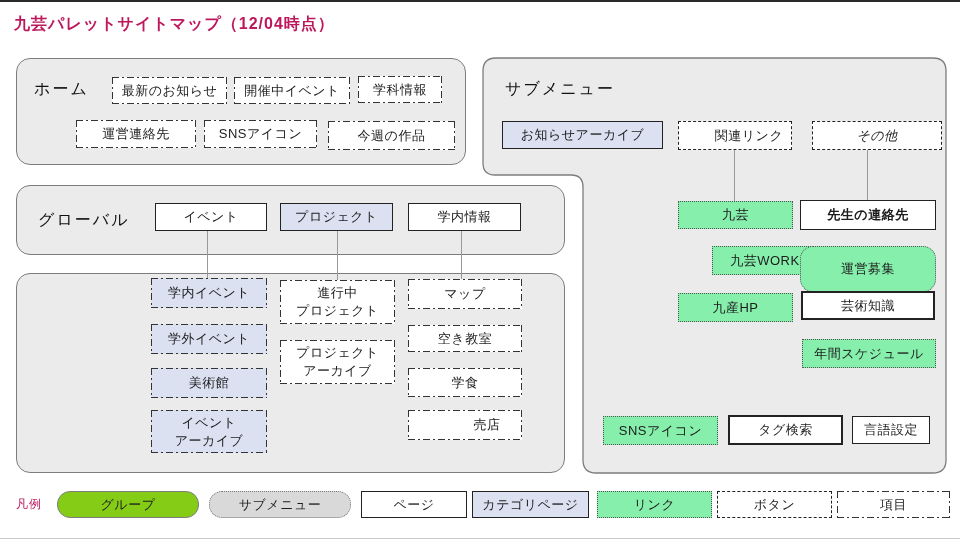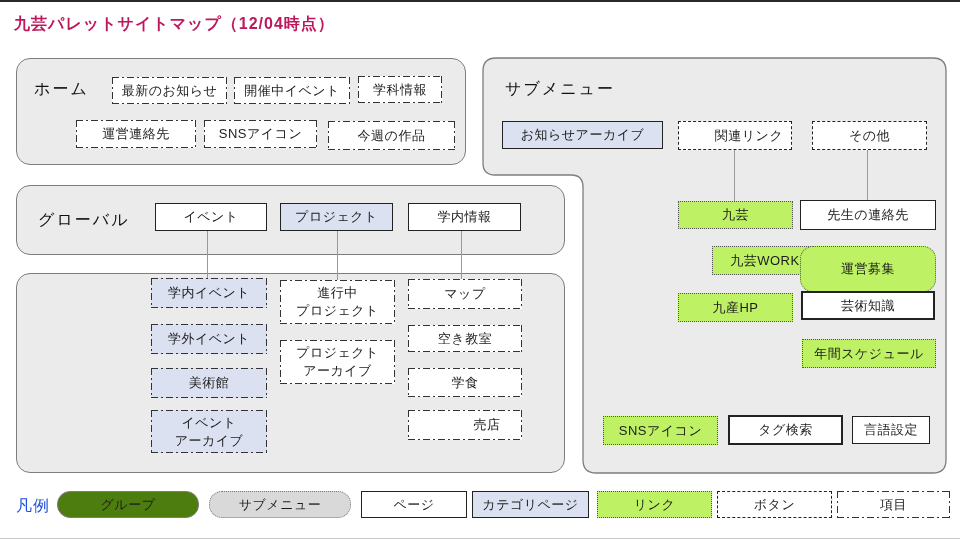--- a/index.html
+++ b/index.html
@@ -28,40 +28,40 @@
   
   .node{
     position:absolute;box-sizing:border-box;
     display:flex;align-items:center;justify-content:center;
     text-align:center;font-size:13px;line-height:1.35;letter-spacing:0.5px;
     color:#1c1c1c;white-space:pre-line;
   }
   .page{background:#fff;border:1.4px solid #222;}
   .page-bold{background:#fff;border:2.2px solid #222;}
   .category{background:#dbe1f1;border:1.4px solid #222;}
-  .linkb{background:#bef264;border:1.6px dotted #555;}
+  .linkb{background:#86efac;border:1.6px dotted #555;}
   .buttonb{background:#fff;border:1.4px dashed #222;}
 
   
   .item{
     background-color:#fff;
     background-image:
       repeating-linear-gradient(90deg,#333 0 7px,transparent 7px 10px,#333 10px 12px,transparent 12px 15px),
       repeating-linear-gradient(90deg,#333 0 7px,transparent 7px 10px,#333 10px 12px,transparent 12px 15px),
       repeating-linear-gradient(180deg,#333 0 7px,transparent 7px 10px,#333 10px 12px,transparent 12px 15px),
       repeating-linear-gradient(180deg,#333 0 7px,transparent 7px 10px,#333 10px 12px,transparent 12px 15px);
     background-size:100% 1.4px,100% 1.4px,1.4px 100%,1.4px 100%;
     background-position:0 0,0 100%,0 0,100% 0;
     background-repeat:no-repeat;
   }
   .item.lav{background-color:#dbe1f1;}
 
   
-  .legend-label{position:absolute;font-size:16px;letter-spacing:1px;color:#1d4ed8;}
-  .lg-group{background:#4d7c0f;border:1.3px solid #7d7d7d;border-radius:13px;}
+  .legend-label{position:absolute;font-size:12px;letter-spacing:1px;color:#be185d;}
+  .lg-group{background:#84cc16;border:1.3px solid #7d7d7d;border-radius:13px;}
   .lg-sub{background:#d9d9d9;border:1.6px dotted #777;border-radius:13px;}
 </style>
 </head>
 <body>
 
 <div class="frame-top"></div>
 <div class="frame-bottom"></div>
 
 <div class="title">九芸パレットサイトマップ（12/04時点）</div>
 
@@ -105,27 +105,27 @@
 <div class="node item" style="left:280px;top:340px;width:115px;height:44px;">プロジェクト
 アーカイブ</div>
 
 <div class="node item" style="left:408px;top:279px;width:114px;height:30px;">マップ</div>
 <div class="node item" style="left:408px;top:325px;width:114px;height:27px;">空き教室</div>
 <div class="node item" style="left:408px;top:368px;width:114px;height:29px;">学食</div>
 <div class="node item" style="left:408px;top:410px;width:114px;height:30px;padding-left:44px;">売店</div>
 
 <div class="node category" style="left:502px;top:121px;width:161px;height:28px;">お知らせアーカイブ</div>
 <div class="node buttonb" style="left:678px;top:121px;width:114px;height:29px;padding-left:28px;">関連リンク</div>
-<div class="node buttonb" style="left:812px;top:121px;width:115px;height:29px;">その他</div>
+<div class="node buttonb" style="left:812px;top:121px;width:130px;height:29px;font-style:italic;">その他</div>
 
 <div class="node linkb" style="left:678px;top:201px;width:115px;height:28px;">九芸</div>
 <div class="node linkb" style="left:712px;top:246px;width:115px;height:29px;">九芸WORKS</div>
 <div class="node linkb" style="left:678px;top:293px;width:115px;height:29px;">九産HP</div>
 
-<div class="node page" style="left:800px;top:200px;width:136px;height:30px;">先生の連絡先</div>
+<div class="node page" style="left:800px;top:200px;width:136px;height:30px;font-weight:bold;">先生の連絡先</div>
 <div class="node linkb" style="left:800px;top:246px;width:136px;height:46px;border-radius:13px;">運営募集</div>
 <div class="node page-bold" style="left:801px;top:291px;width:134px;height:29px;">芸術知識</div>
 <div class="node linkb" style="left:802px;top:339px;width:134px;height:29px;">年間スケジュール</div>
 
 <div class="node linkb" style="left:603px;top:416px;width:115px;height:29px;">SNSアイコン</div>
 <div class="node page-bold" style="left:728px;top:415px;width:115px;height:30px;">タグ検索</div>
 <div class="node page" style="left:852px;top:416px;width:78px;height:28px;">言語設定</div>
 
 <div class="legend-label" style="left:16px;top:496px;">凡例</div>
 <div class="node lg-group" style="left:57px;top:491px;width:142px;height:27px;">グループ</div>

